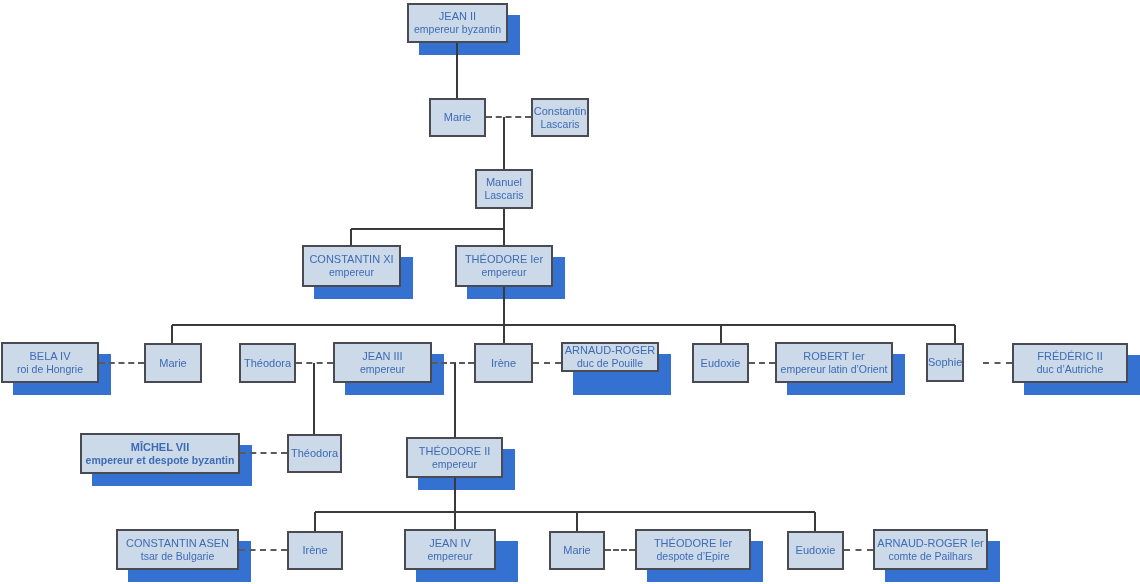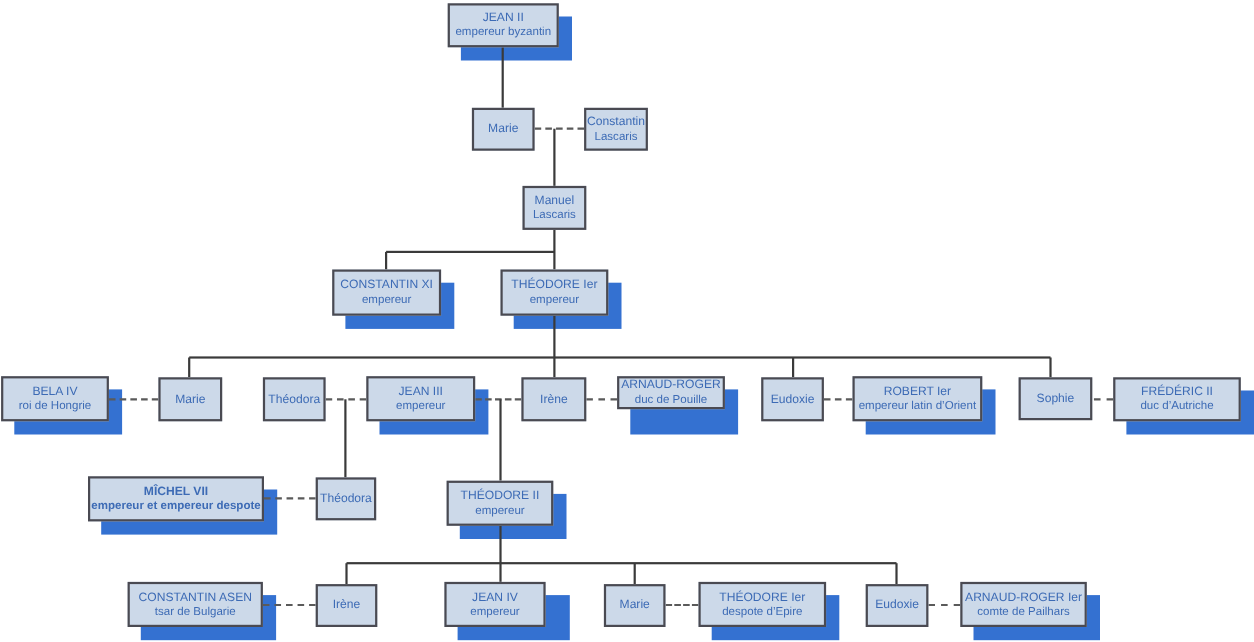--- a/index.html
+++ b/index.html
@@ -115,30 +115,30 @@
       <span class="nm">ARNAUD-ROGER</span>
       <span class="sub">duc de Pouille</span>
     </div>
     <div class="person" style="left: 692px; top: 343px; width: 57px; height: 40px;">
       <span class="nm">Eudoxie</span>
     </div>
     <div class="person" style="left: 775px; top: 342px; width: 118px; height: 41px;">
       <span class="nm">ROBERT Ier</span>
       <span class="sub">empereur latin d’Orient</span>
     </div>
-    <div class="person" style="left: 926px; top: 343px; width: 67px; height: 39px;">
+    <div class="person" style="left: 926px; top: 343px; width: 38px; height: 39px;">
       <span class="nm">Sophie</span>
     </div>
     <div class="person" style="left: 1012px; top: 343px; width: 116px; height: 40px;">
       <span class="nm">FRÉDÉRIC II</span>
       <span class="sub">duc d’Autriche</span>
     </div>
     <div class="person" style="left: 80px; top: 433px; width: 160px; height: 41px; font-weight: bold;">
       <span class="nm">MÎCHEL VII</span>
-      <span class="sub">empereur et empereur despote</span>
+      <span class="sub">empereur et despote byzantin</span>
     </div>
     <div class="person" style="left: 287px; top: 434px; width: 55px; height: 39px;">
       <span class="nm">Théodora</span>
     </div>
     <div class="person" style="left: 406px; top: 437px; width: 97px; height: 41px;">
       <span class="nm">THÉODORE II</span>
       <span class="sub">empereur</span>
     </div>
     <div class="person" style="left: 116px; top: 529px; width: 123px; height: 41px;">
       <span class="nm">CONSTANTIN ASEN</span>

